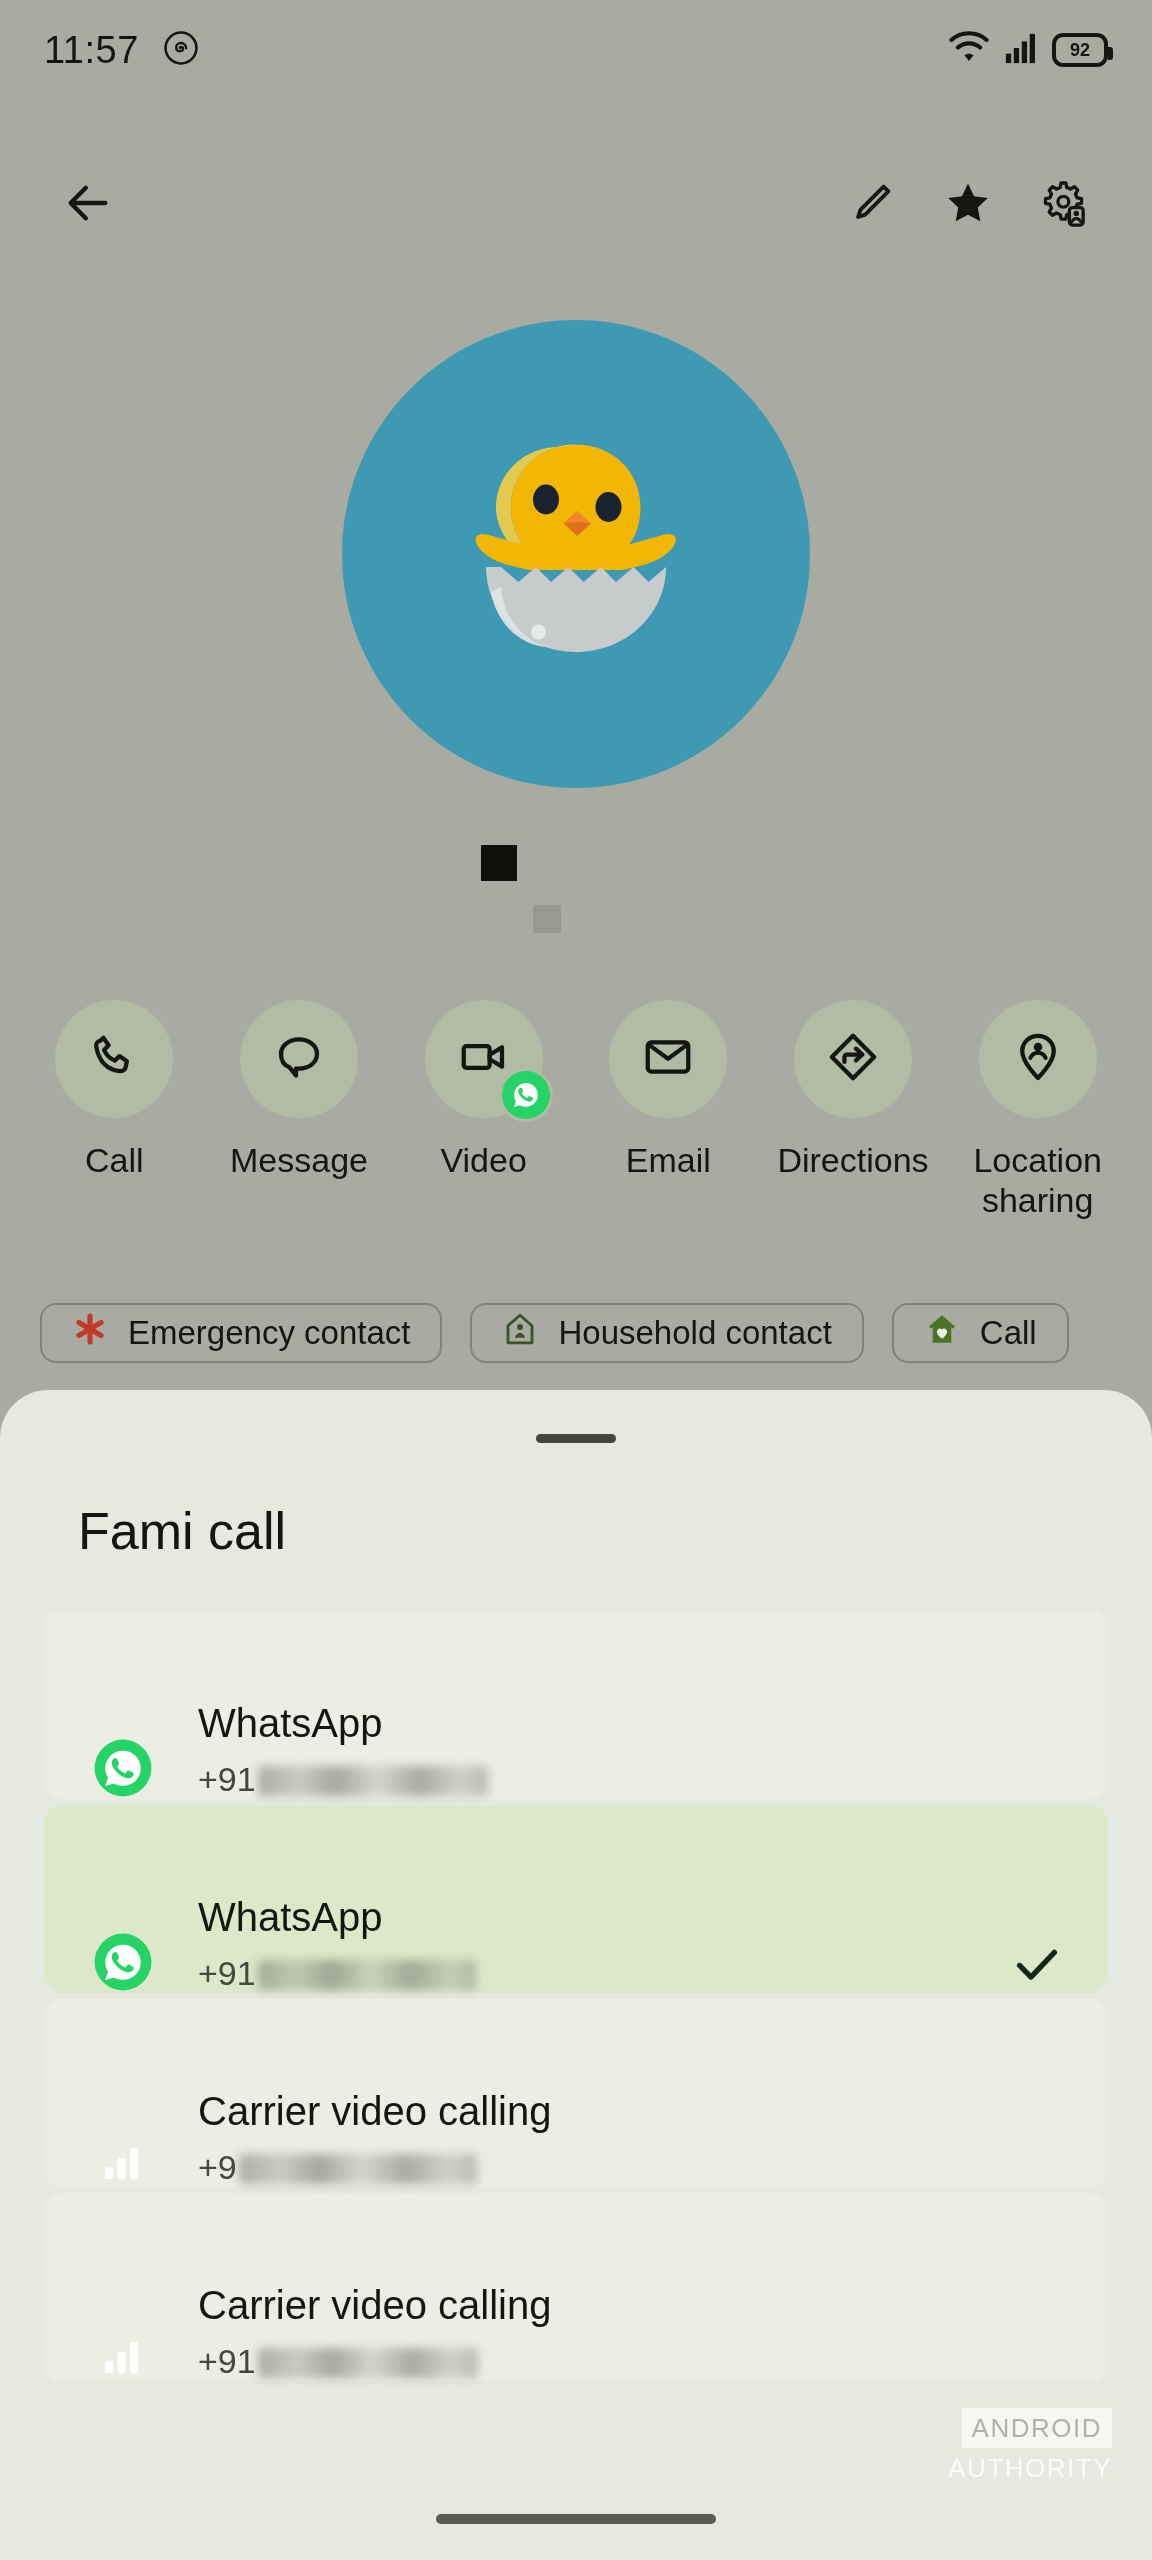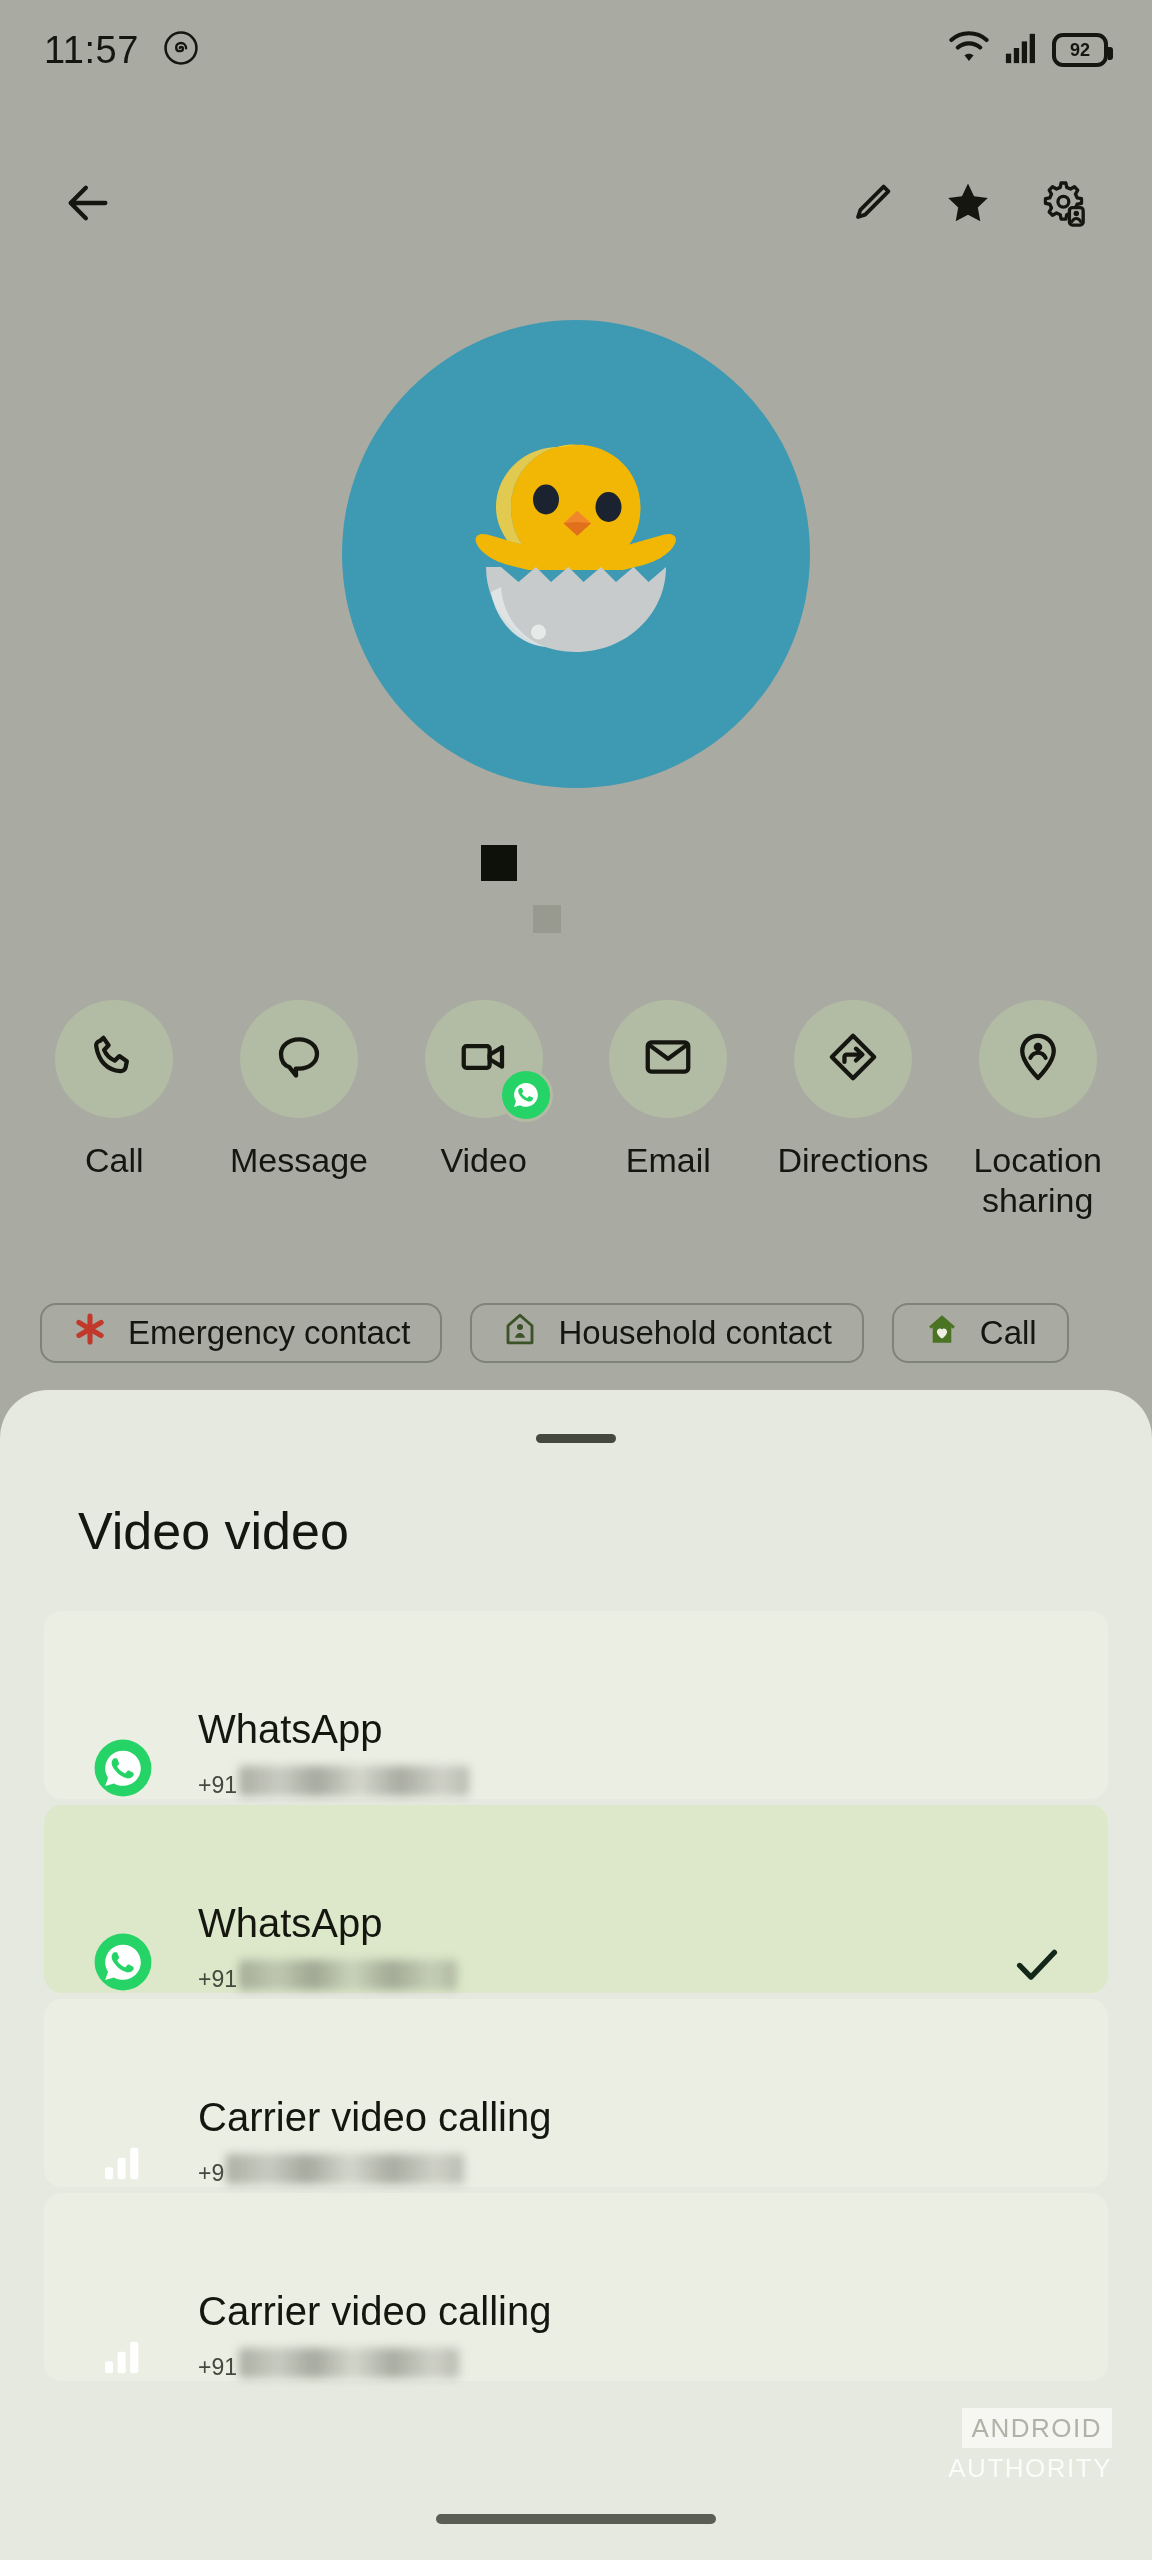--- a/index.html
+++ b/index.html
@@ -155,21 +155,21 @@
     margin-bottom: 6px;
   }
   .row.selected { background:#DCE8C9; }
   .row-icon {
     width: 74px; min-width: 74px;
     display:flex; align-items:center; justify-content:center;
   }
   .row-text { margin-left: 38px; display:flex; flex-direction:column; }
   .row-title { font-size: 40px; color:#14160F; line-height:1.15; }
   .row-sub {
-    font-size: 23px; color:#45483E;
+    font-size: 34px; color:#45483E;
     margin-top: 14px;
     display:flex; align-items:flex-end;
   }
   .blur-num {
     display:inline-block;
     height: 30px;
     margin-left: 2px;
     margin-bottom: 3px;
     border-radius: 4px;
     background: linear-gradient(90deg,
@@ -417,21 +417,21 @@
         </svg>
       </span>
       <span>Call</span>
     </div>
   </div>
 
   <div class="sheet">
 
     <div class="sheet-handle"></div>
 
-    <div class="sheet-title">Video video</div>
+    <div class="sheet-title">Fami call</div>
 
     <div class="list">
 
       <div class="row">
         <div class="row-icon">
           <svg width="62" height="62" viewBox="0 0 24 24">
             <circle cx="12" cy="12" r="11" fill="#25D366"></circle>
             <path d="M12 5.3c-3.8 0-6.9 3-6.9 6.8 0 1.3.4 2.6 1.1 3.7l-1.1 3.2 3.4-1c1 .6 2.2.9 3.5.9 3.8 0 6.9-3 6.9-6.8S15.8 5.3 12 5.3zm3.9 9.7c-.2.5-1 .9-1.4 1-.4 0-.8.1-1.3-.1-.3-.1-.7-.2-1.2-.5-2.1-.9-3.5-3.1-3.6-3.2-.1-.1-.8-1.1-.8-2.1s.5-1.5.7-1.7c.2-.2.4-.2.6-.2h.4c.1 0 .3 0 .5.3.2.4.6 1.5.6 1.6.1.1.1.2 0 .4l-.2.3-.3.3c-.1.1-.2.2-.1.4.1.2.5.9 1.1 1.4.8.7 1.5 1 1.7 1.1.2.1.3.1.5-.1.1-.2.6-.6.7-.8.1-.2.3-.2.5-.1.2.1 1.2.6 1.4.7.2.1.4.2.4.3.1.2.1.6-.2 1.2z" fill="#FFFFFF"></path>
           </svg>
         </div>

